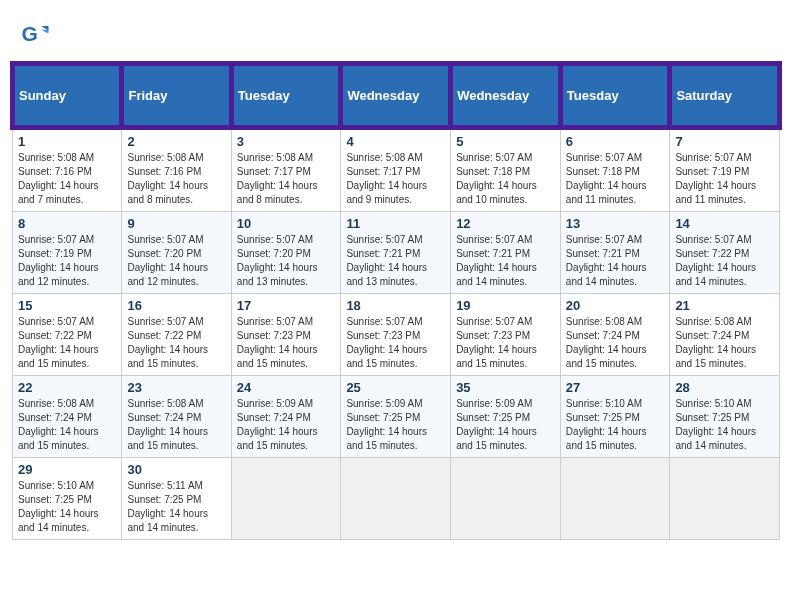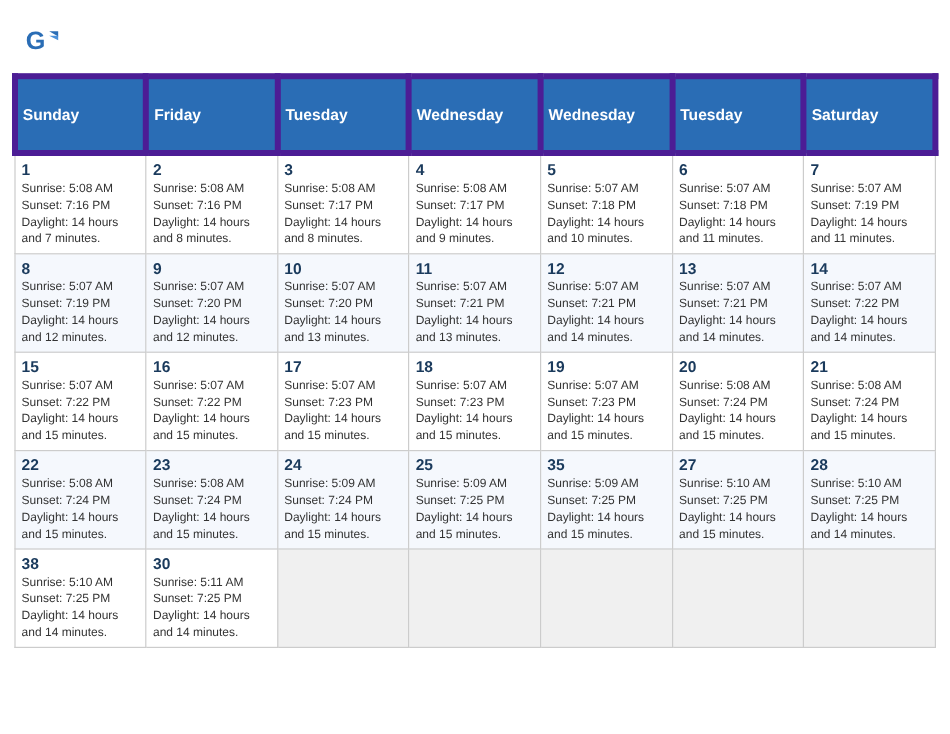--- a/index.html
+++ b/index.html
@@ -340,21 +340,21 @@
           <span class="day-num">28</span>
           <div class="day-info">
             Sunrise: 5:10 AM<br>
             Sunset: 7:25 PM<br>
             Daylight: 14 hours and 14 minutes.
           </div>
         </td>
       </tr>
       <tr>
         <td>
-          <span class="day-num">38</span>
+          <span class="day-num">29</span>
           <div class="day-info">
             Sunrise: 5:10 AM<br>
             Sunset: 7:25 PM<br>
             Daylight: 14 hours and 14 minutes.
           </div>
         </td>
         <td>
           <span class="day-num">30</span>
           <div class="day-info">
             Sunrise: 5:11 AM<br>

